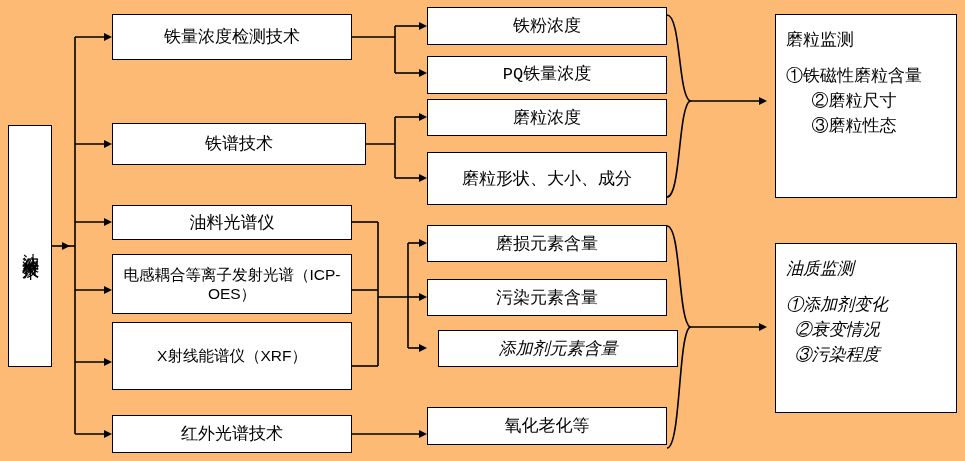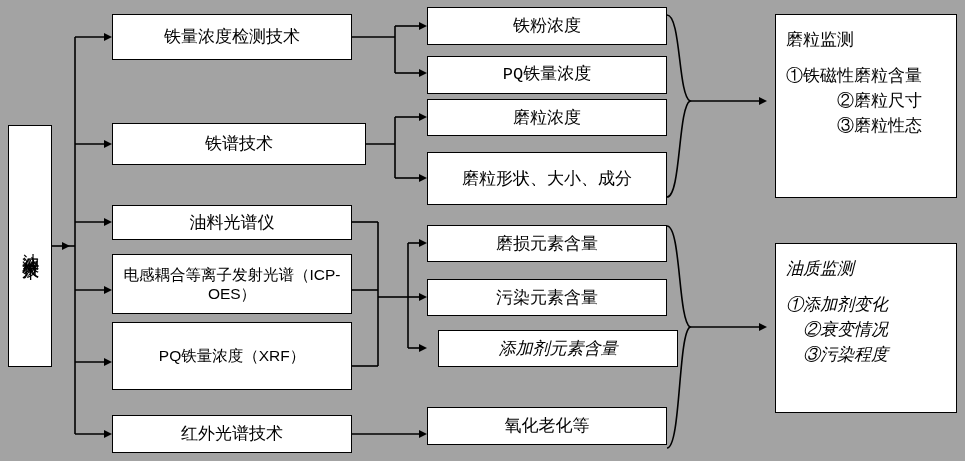--- a/index.html
+++ b/index.html
@@ -7,41 +7,41 @@
     padding: 0;
     background: #ffffff;
   }
   body {
     font-family: "Liberation Sans", sans-serif;
   }
   #canvas {
     position: relative;
     width: 965px;
     height: 461px;
-    background: #a3a3a3;
+    background: #fdba74;
     overflow: hidden;
   }
   .node {
     position: absolute;
     box-sizing: border-box;
     border: 1.5px solid #000000;
     background: #ffffff;
     display: flex;
     align-items: center;
     justify-content: center;
     text-align: center;
     font-size: 17px;
     line-height: 1.25;
     color: #000000;
     padding: 2px 4px;
     white-space: pre-line;
   }
   .node.left-align {
     justify-content: flex-start;
-    text-align: right;
+    text-align: center;
     padding-left: 10px;
   }
   .node.vertical {
     writing-mode: vertical-rl;
     text-orientation: upright;
     letter-spacing: 2px;
     line-height: 1.1;
     padding: 6px 2px;
   }
   .node.small {
@@ -130,21 +130,21 @@
   <div class="node vertical" style="left:8px; top:125px; width:44px; height:242px;">油液分析技术</div>
 
   <div class="node" style="left:112px; top:14px; width:240px; height:46px;">铁量浓度检测技术</div>
 
   <div class="node" style="left:112px; top:123px; width:254px; height:42px;">铁谱技术</div>
 
   <div class="node" style="left:112px; top:205px; width:240px; height:35px;">油料光谱仪</div>
 
   <div class="node small" style="left:112px; top:254px; width:240px; height:60px;">电感耦合等离子发射光谱（ICP-OES）</div>
 
-  <div class="node small" style="left:112px; top:322px; width:240px; height:68px;">PQ铁量浓度（XRF）</div>
+  <div class="node small" style="left:112px; top:322px; width:240px; height:68px;">X射线能谱仪（XRF）</div>
 
   <div class="node" style="left:112px; top:415px; width:240px; height:38px;">红外光谱技术</div>
 
   <div class="node" style="left:427px; top:7px; width:240px; height:38px;">铁粉浓度</div>
 
   <div class="node" style="left:427px; top:56px; width:240px; height:38px;font-family:Liberation Mono, monospace;">PQ铁量浓度</div>
 
   <div class="node" style="left:427px; top:99px; width:240px; height:37px;">磨粒浓度</div>
 
   <div class="node" style="left:427px; top:152px; width:240px; height:53px;">磨粒形状、大小、成分</div>

